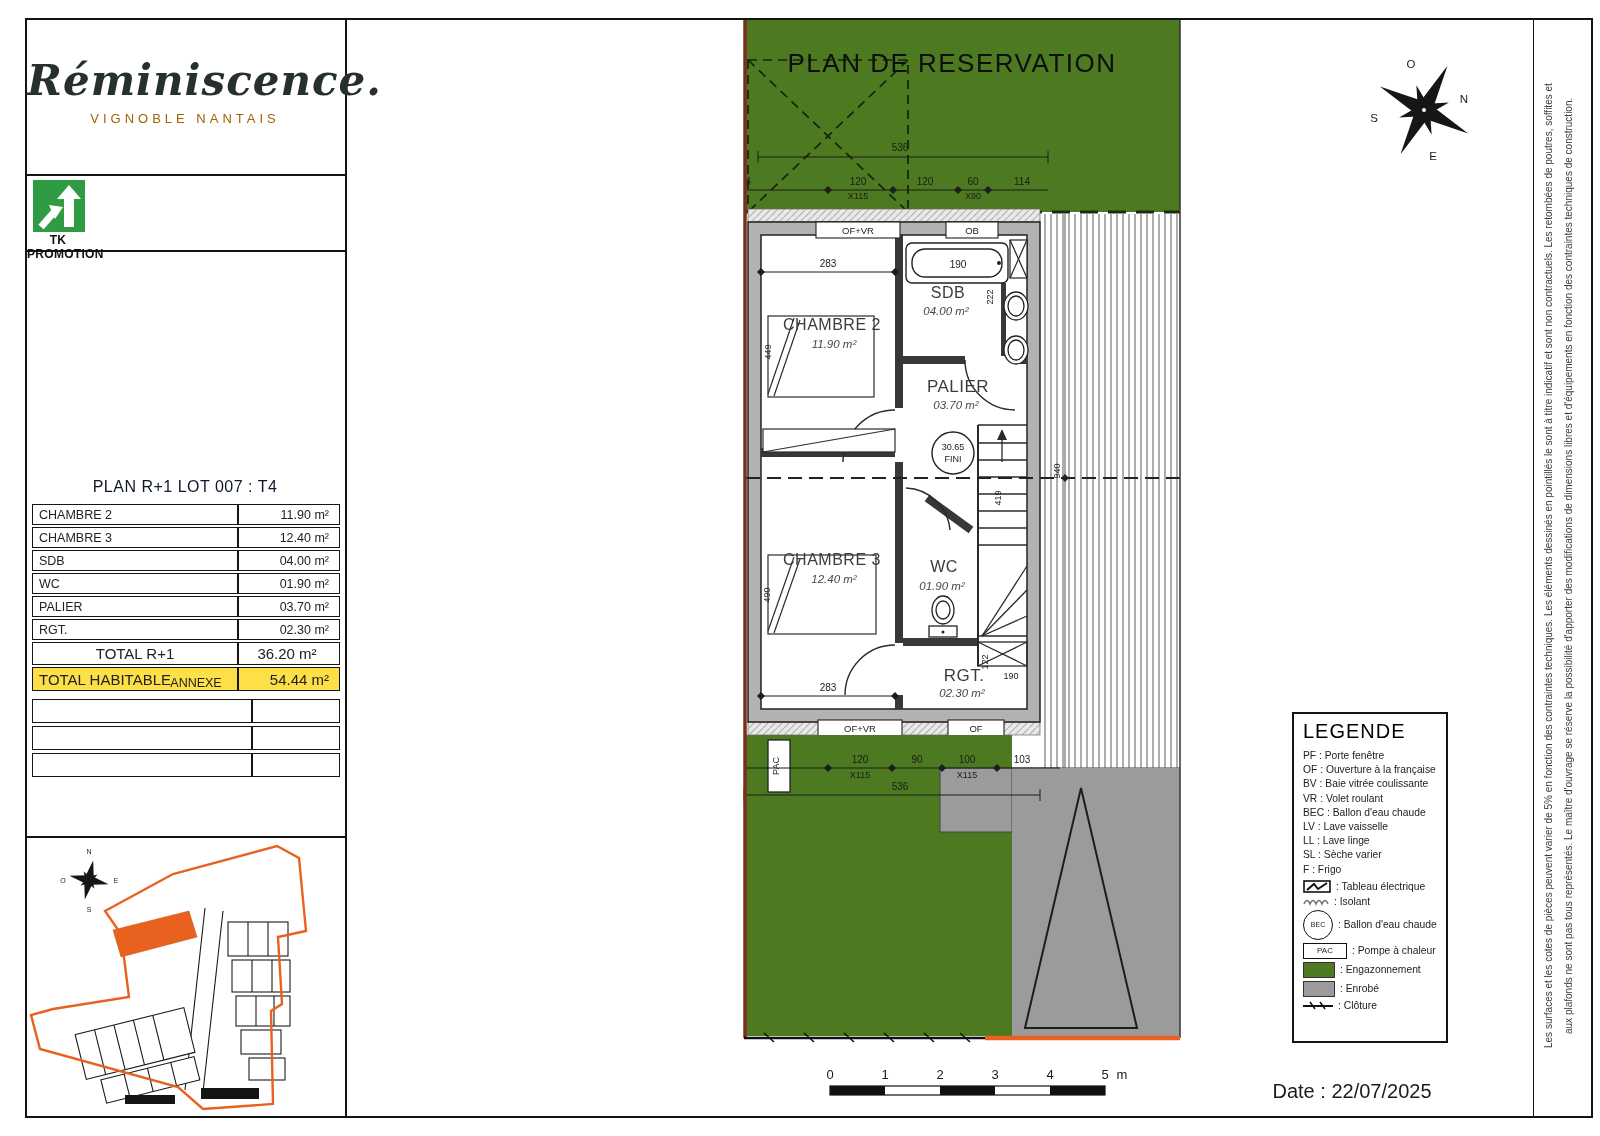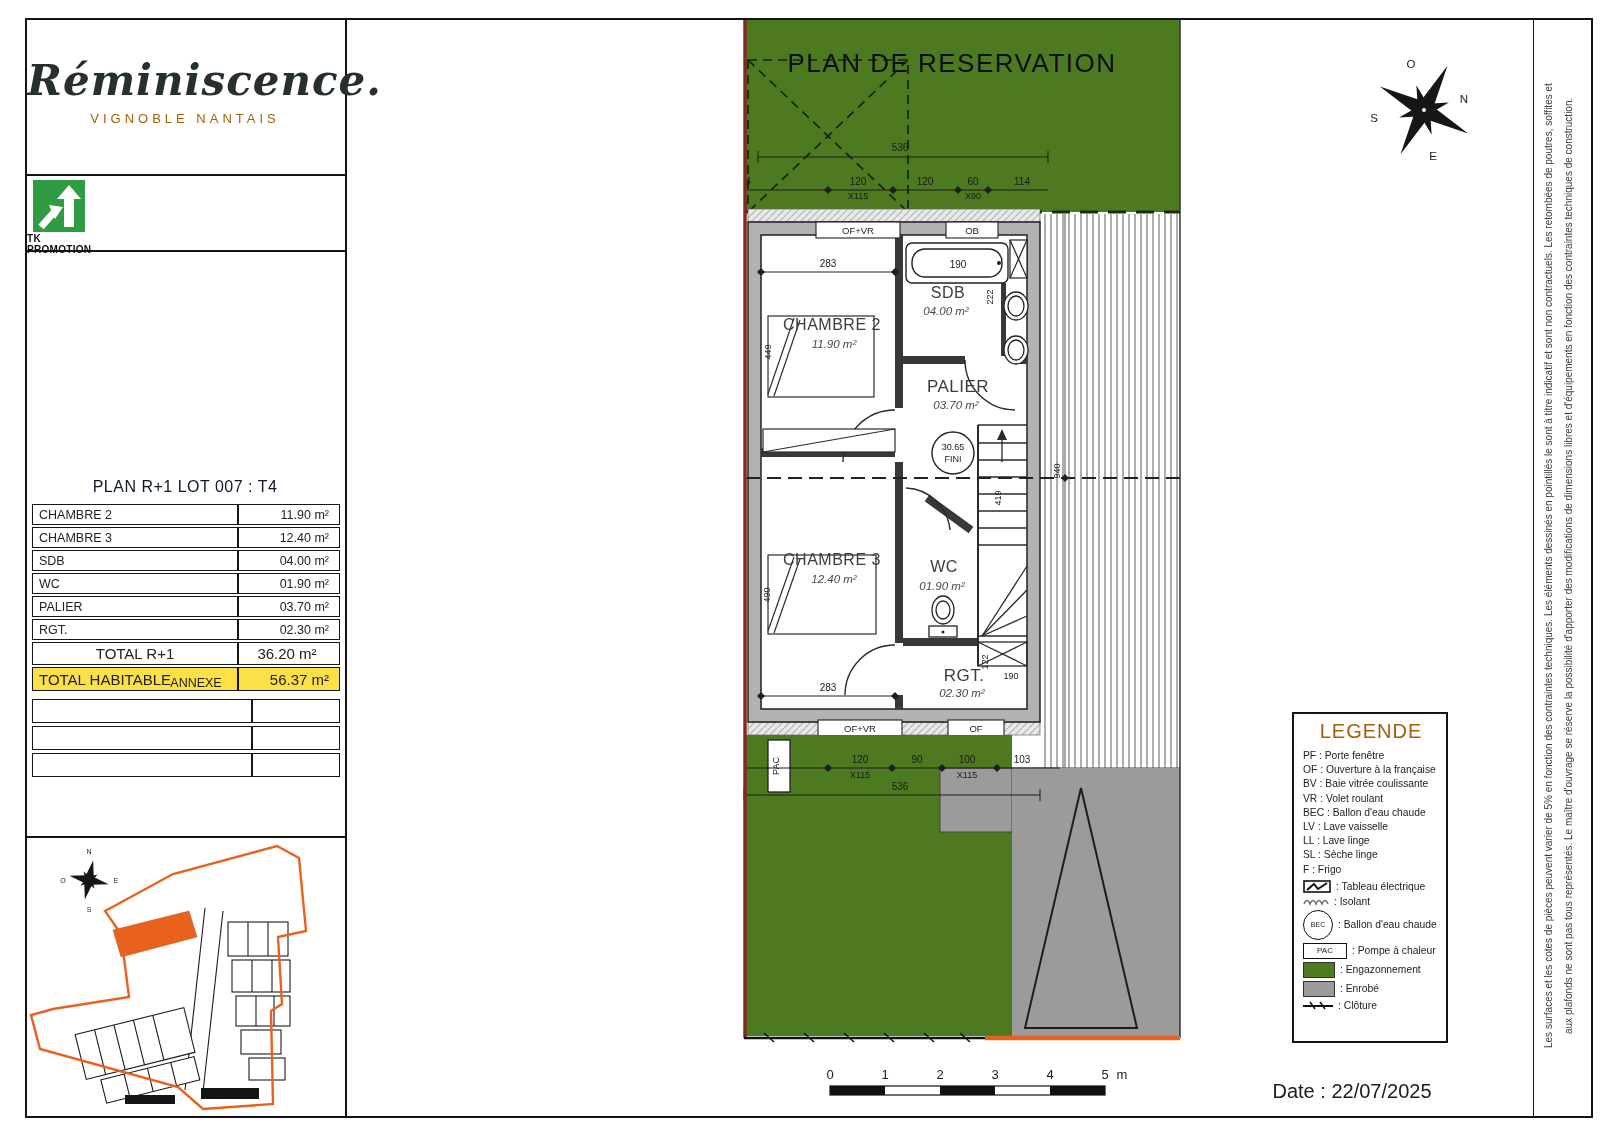--- a/index.html
+++ b/index.html
@@ -7,39 +7,39 @@
          font-family:"Liberation Sans",sans-serif;color:#222;}
   .frame{position:absolute;left:25px;top:18px;width:1564px;height:1096px;border:2px solid #141414;}
   .vline{position:absolute;top:18px;height:1098px;border-left:2px solid #141414;}
   .hline{position:absolute;left:25px;width:320px;border-top:2px solid #141414;}
 
   
   .logo-box{position:absolute;left:27px;top:22px;width:316px;height:150px;text-align:center;}
   .brand-name{font-family:"DejaVu Serif",serif;font-style:italic;font-weight:600;
               font-size:42px;color:#27312b;margin-top:34px;letter-spacing:1px;}
   .brand-sub{font-family:Liberation Sans, sans-serif;font-size:13px;letter-spacing:4px;color:#a16207;margin-top:6px;}
-  .tk-label{position:absolute;left:27px;top:233px;width:62px;text-align:left;
-            font-size:10px;font-weight:bold;letter-spacing:.3px;color:#111;}
+  .tk-label{position:absolute;left:27px;top:233px;width:62px;text-align:center;
+            font-size:12px;font-weight:bold;letter-spacing:.3px;color:#111;}
   .tbl-title{position:absolute;left:30px;top:478px;width:310px;text-align:center;
              font-size:16px;color:#0f172a;letter-spacing:.5px;}
   table.areas{position:absolute;left:32px;top:502px;width:308px;border-collapse:separate;border-spacing:0 2px;}
   table.areas td{border:1.2px solid #161616;font-size:12.5px;height:17px;padding:1px 6px;background:#fff;}
   table.areas td.val{width:84px;text-align:right;padding-right:10px;}
   table.areas tr.tot td{font-size:15px;height:19px;text-align:center;}
   table.areas tr.hab td{background:#fde047;font-size:15px;height:20px;}
   .annexe-lbl{position:absolute;left:32px;top:676px;width:328px;text-align:center;font-size:12.5px;color:#1c1c1c;}
   table.annexe{position:absolute;left:32px;top:696px;width:308px;border-collapse:separate;border-spacing:0 3px;}
   table.annexe td{border:1.2px solid #161616;height:20px;background:#fff;}
   table.annexe td.val{width:84px;}
   .siteplan{position:absolute;left:27px;top:838px;}
 
   
   .legend{position:absolute;left:1292px;top:712px;width:156px;height:331px;border:2px solid #141414;
           background:#fff;box-sizing:border-box;padding:6px 7px 4px 9px;}
-  .legend-title{text-align:center;font-size:20px;letter-spacing:1px;color:#a16207;margin-bottom:6px;}
+  .legend-title{font-size:20px;letter-spacing:1px;color:#000000;margin-bottom:6px;}
   .legend-abbr div{font-size:10.3px;line-height:14.2px;white-space:nowrap;color:#222;}
   .lrow{display:flex;align-items:center;gap:5px;font-size:10.3px;margin-top:3px;white-space:nowrap;color:#222;}
   .licon{display:inline-flex;align-items:center;}
   .bec-circle{width:28px;height:28px;border:1.4px solid #111;border-radius:50%;display:inline-flex;
               align-items:center;justify-content:center;font-size:7px;font-style:normal;flex:0 0 auto;}
   .bec-circle i{font-style:normal;}
   .pac-rect{width:42px;height:14px;border:1.2px solid #111;display:inline-flex;align-items:center;
             justify-content:center;font-size:8px;flex:0 0 auto;}
   .sw{width:30px;height:14px;border:1px solid #333;display:inline-block;flex:0 0 auto;}
   .sw.grass{background:#4d7a20;}
@@ -114,21 +114,21 @@
       <tr>
           <td>RGT.</td>
           <td class="val">02.30 m²</td>
         </tr>
       <tr class="tot">
           <td>TOTAL R+1</td>
           <td class="val">36.20 m²</td>
         </tr>
       <tr class="hab">
           <td>TOTAL HABITABLE</td>
-          <td class="val">56.37 m²</td>
+          <td class="val">54.44 m²</td>
         </tr>
     </tbody>
   </table>
   <div class="annexe-lbl">ANNEXE</div>
   <table class="annexe">
     <tbody>
       <tr>
           <td></td>
           <td class="val"></td>
         </tr>
@@ -443,21 +443,21 @@
   <div class="legend">
     <div class="legend-title">LEGENDE</div>
     <div class="legend-abbr">
       <div>PF : Porte fenêtre</div>
       <div>OF : Ouverture à la française</div>
       <div>BV : Baie vitrée coulissante</div>
       <div>VR : Volet roulant</div>
       <div>BEC : Ballon d'eau chaude</div>
       <div>LV : Lave vaisselle</div>
       <div>LL : Lave linge</div>
-      <div>SL : Sèche linge</div>
+      <div>SL : Sèche varier</div>
       <div>F : Frigo</div>
     </div>
     <div class="lrow">
       <span class="licon">
         <svg width="28" height="13">
             <rect x="1" y="1" width="26" height="11" fill="#fff" stroke="#111" stroke-width="1.6"></rect>
             <path d="M4,10 L11,4 L15,9 L24,3" stroke="#111" stroke-width="2" fill="none"></path>
           </svg>
       </span>
         <span>: Tableau électrique</span>

